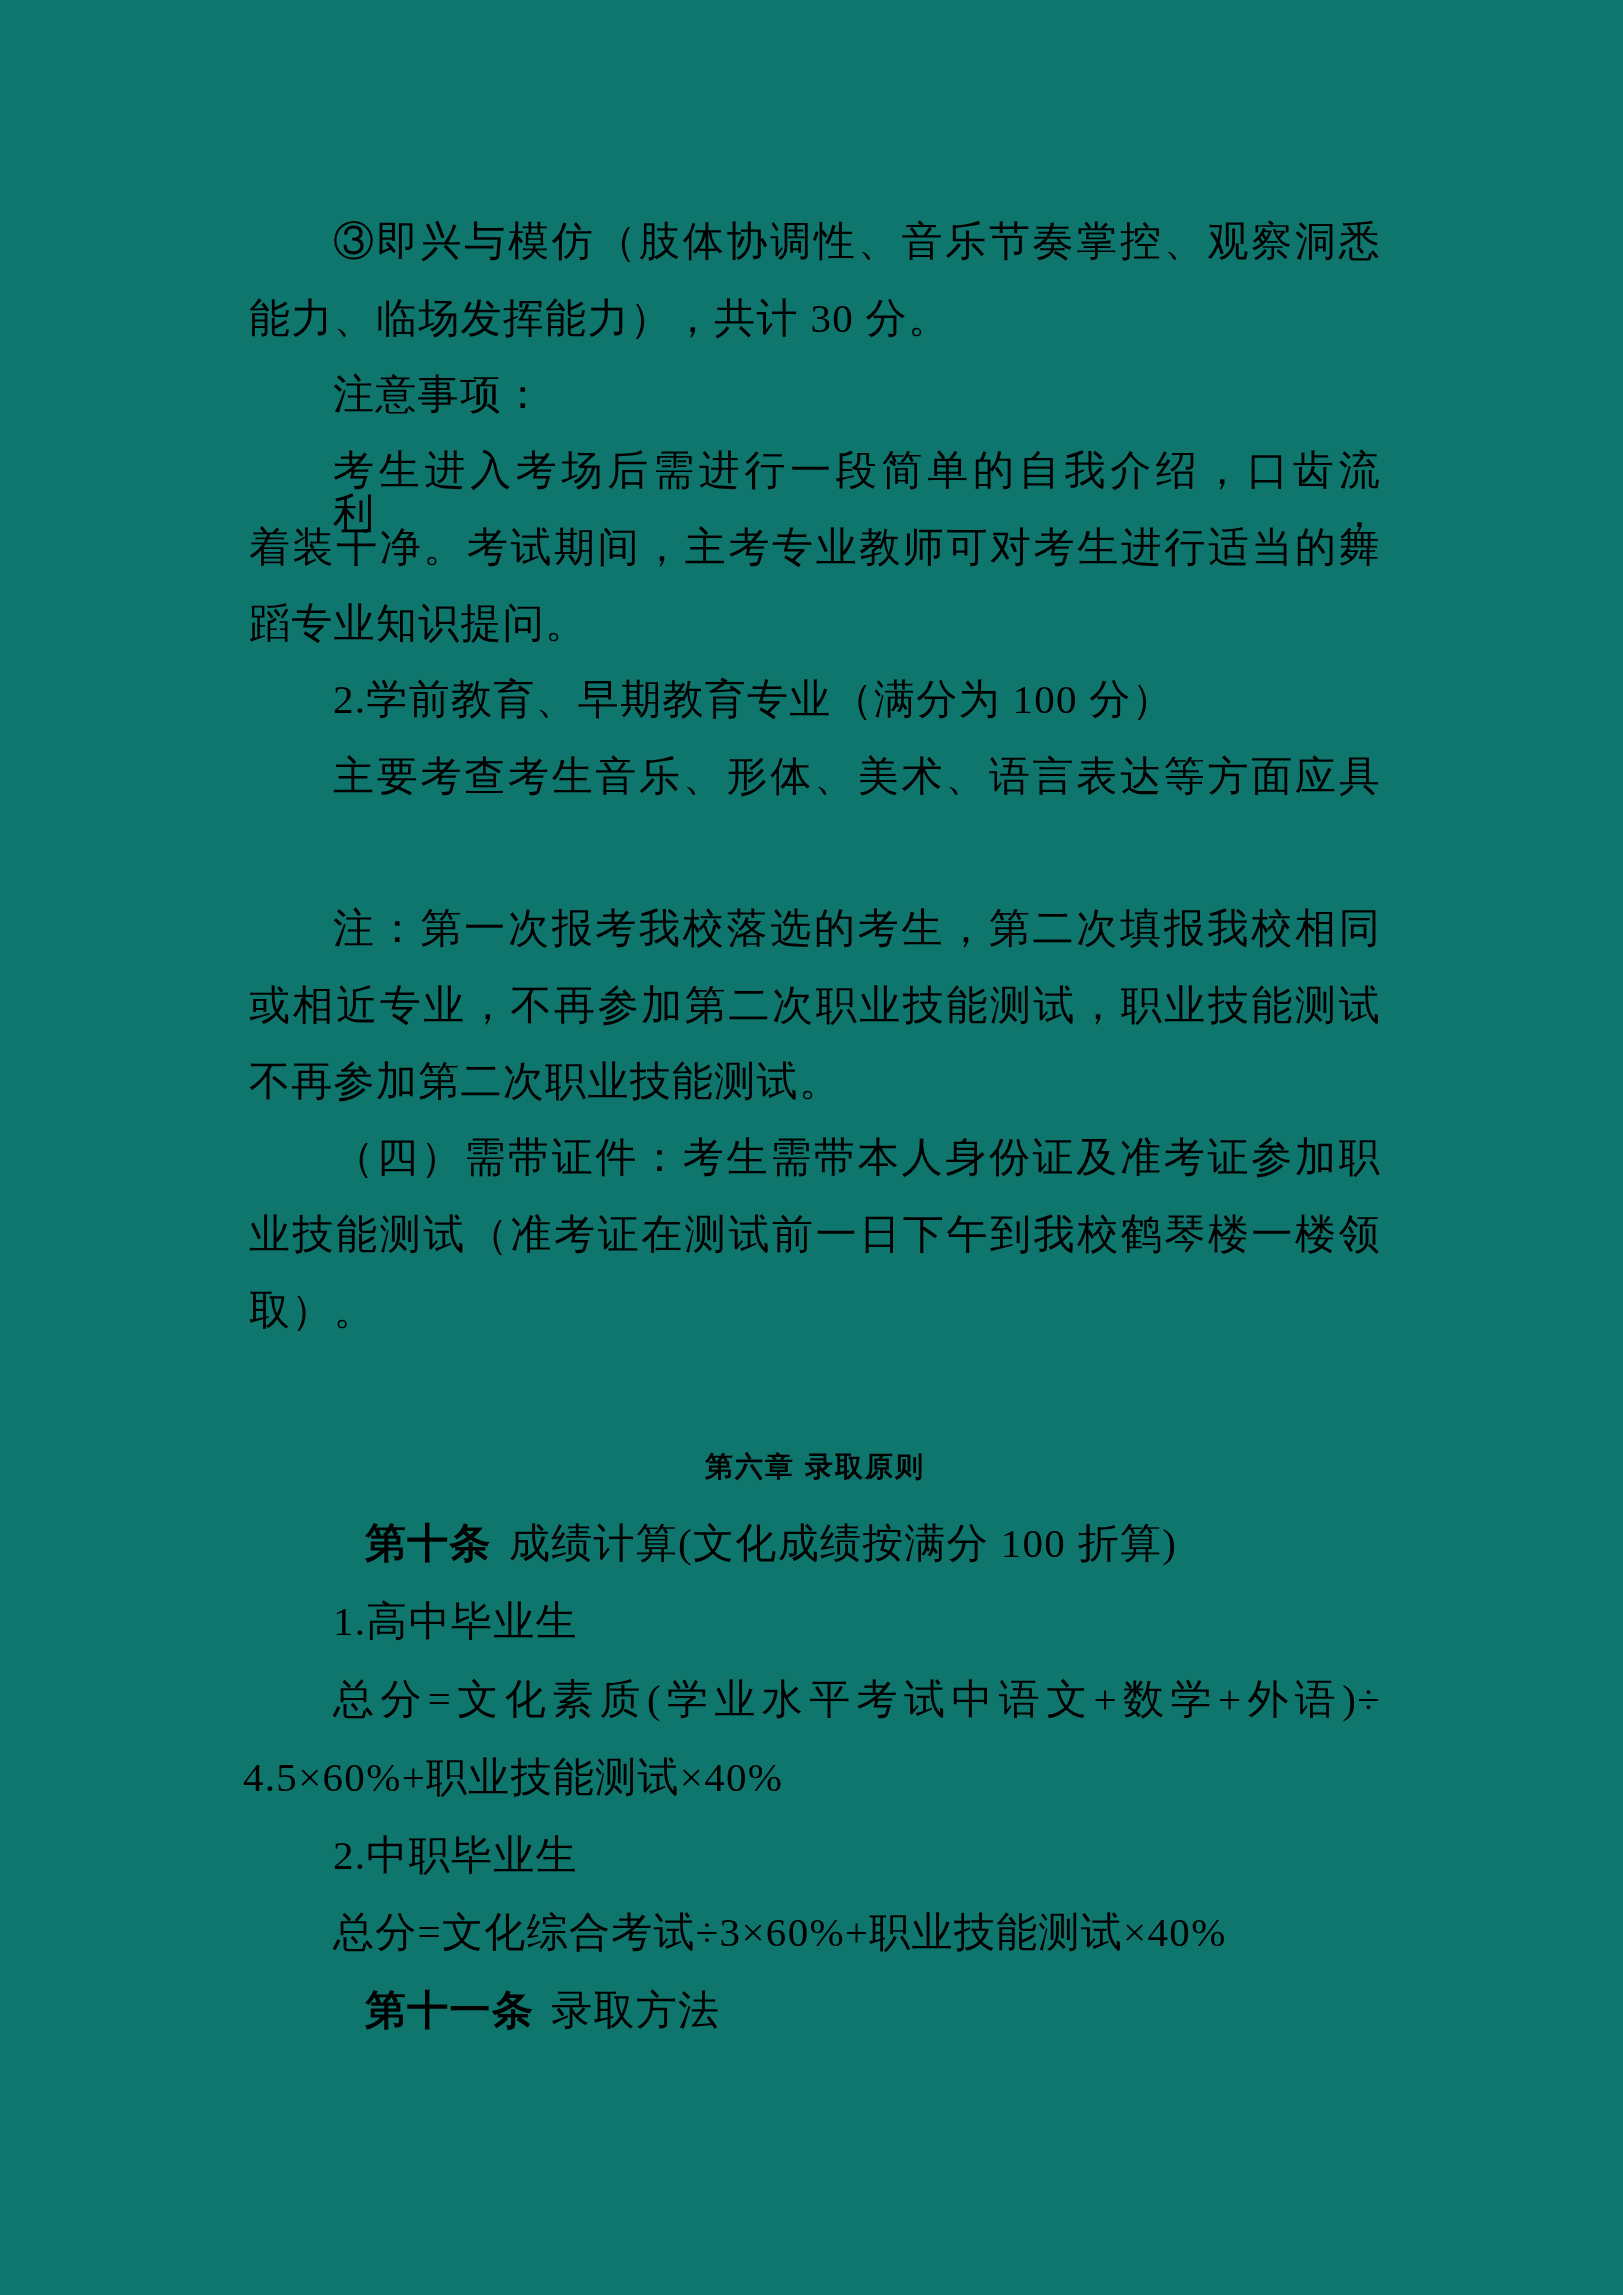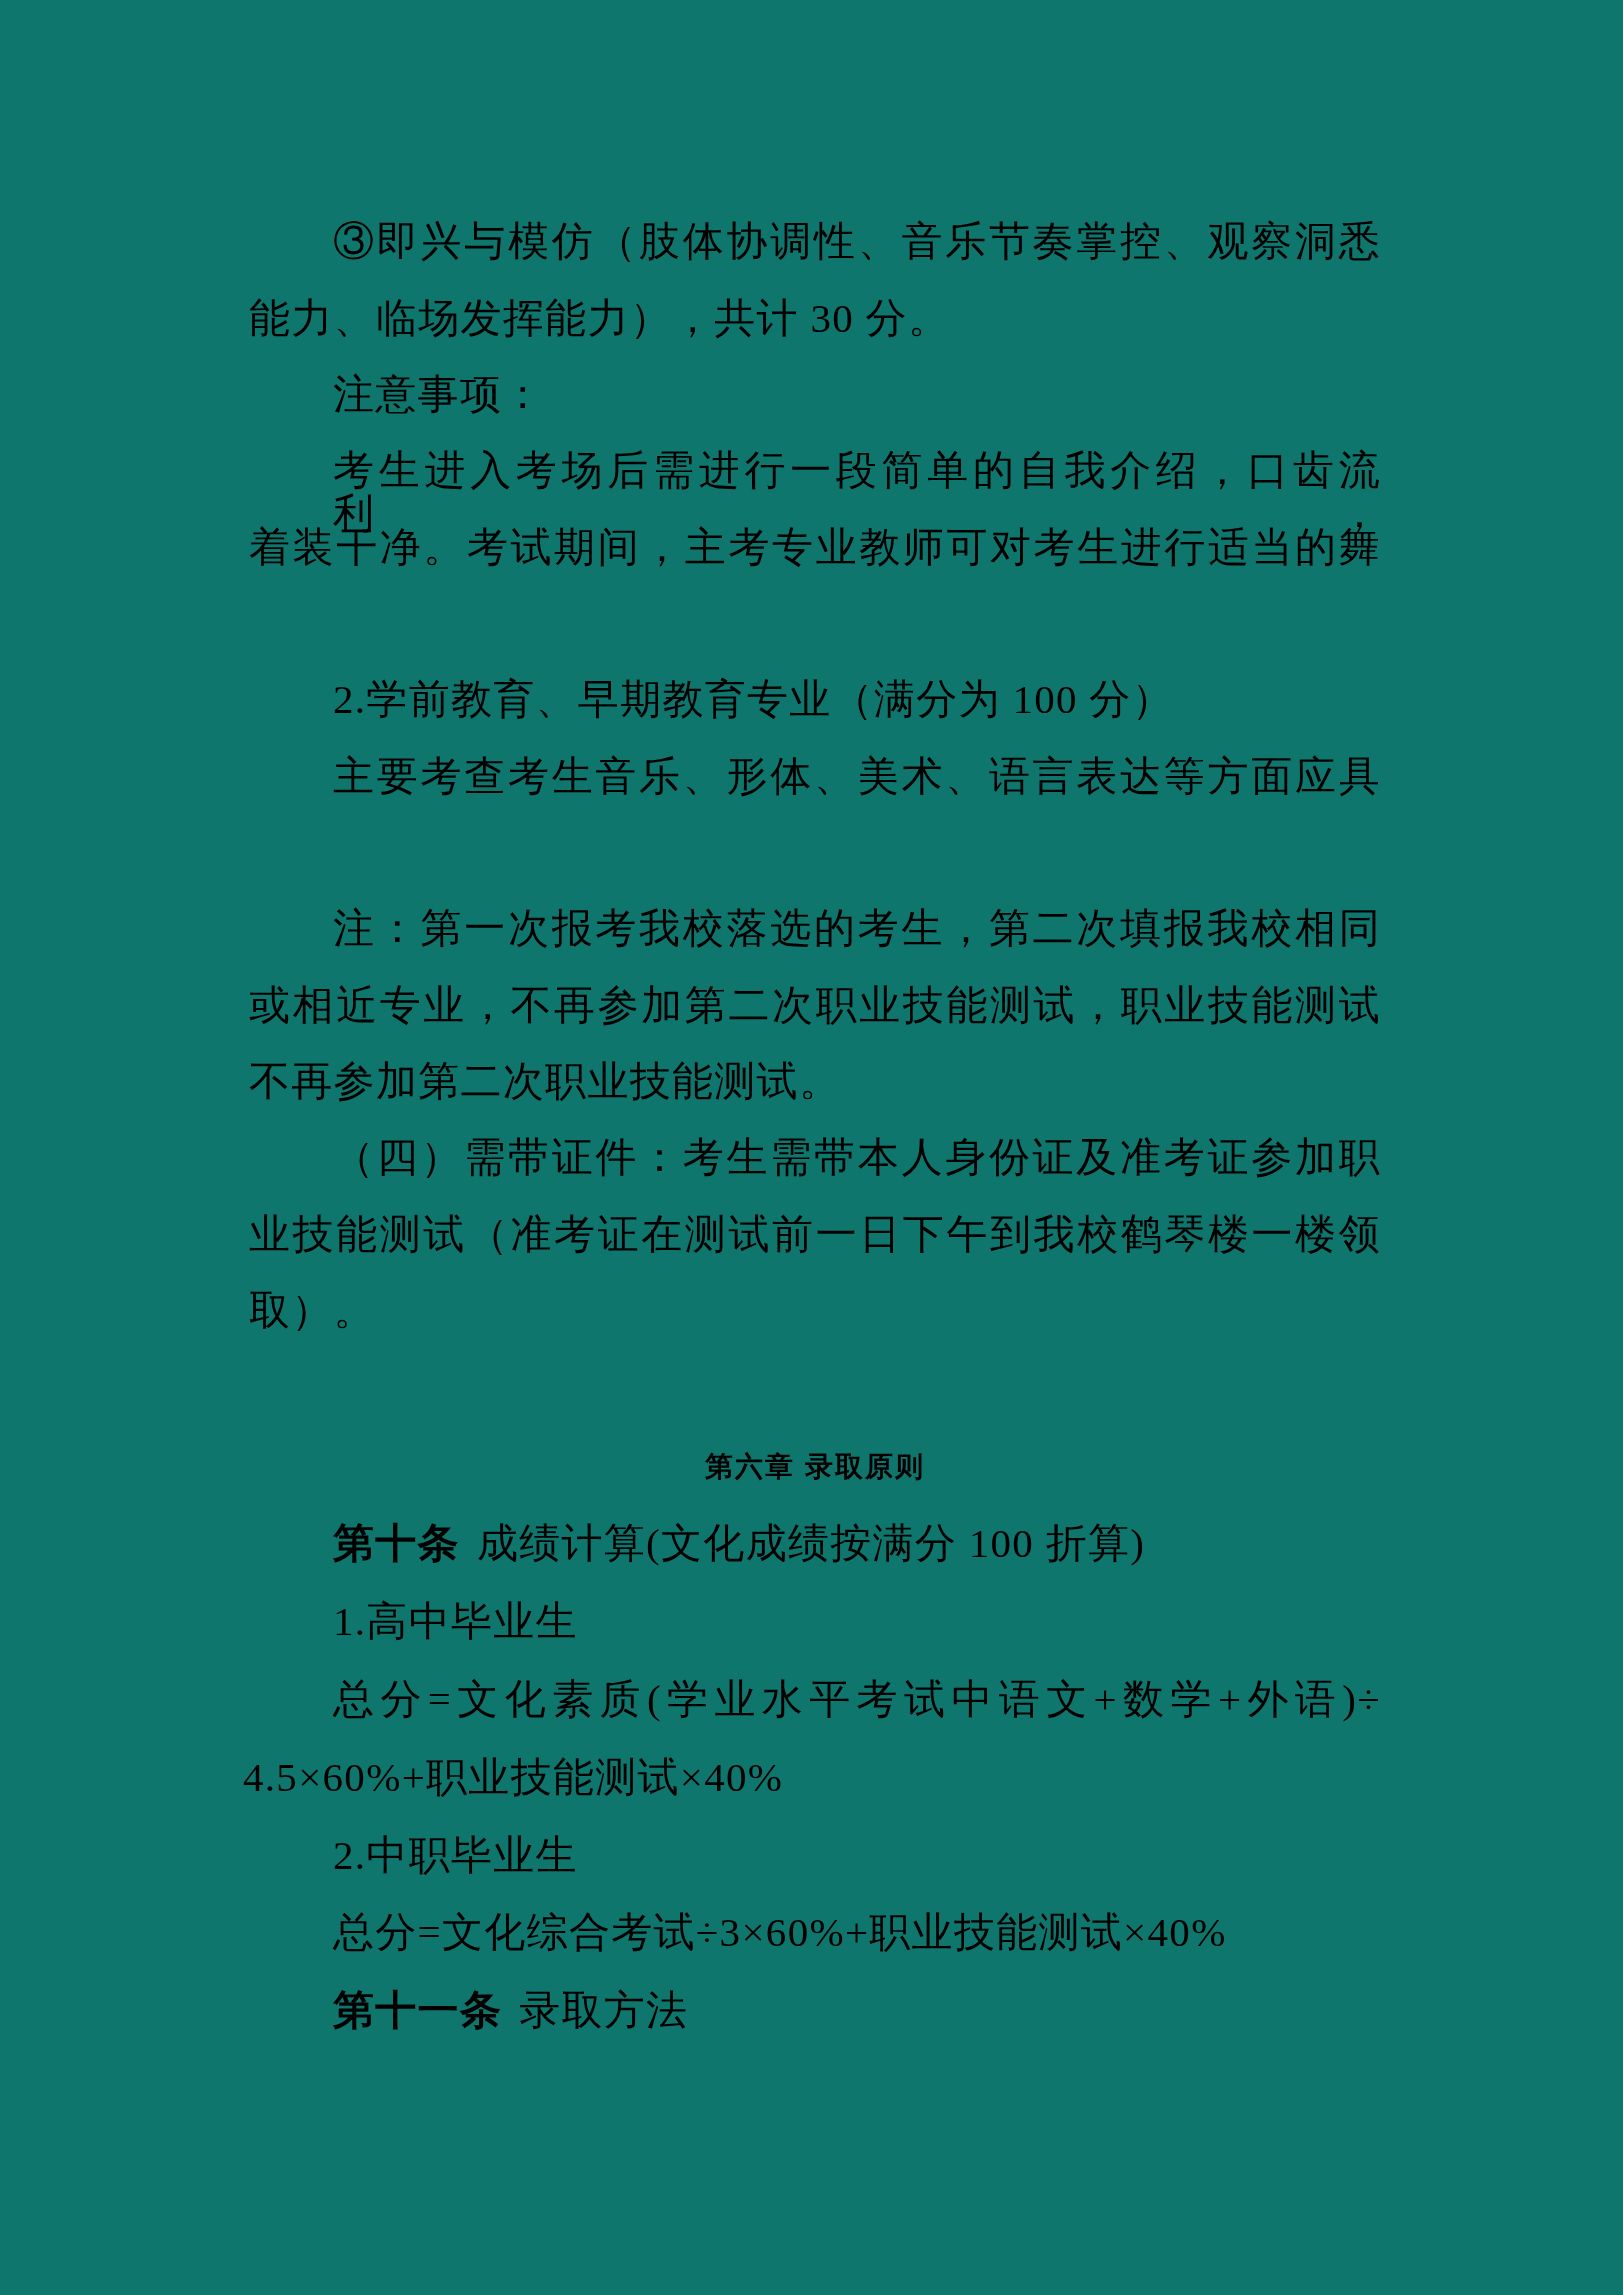--- a/index.html
+++ b/index.html
@@ -45,32 +45,34 @@
     font-weight: 700;
     text-align: center;
     letter-spacing: 2px;
     font-family: "Liberation Sans", "DejaVu Sans", sans-serif;
     color: #000000;
   }
   .bold-prefix {
     font-weight: 700;
     font-family: Liberation Serif, serif;
     margin-right: 17px;
+    margin-left: 32px;
   }
 </style>
 </head>
 <body>
 
 <div class="page">
 
   <div class="line indent full" style="top:220px">③即兴与模仿（肢体协调性、音乐节奏掌控、观察洞悉</div>
   <div class="line" style="top:297px">能力、临场发挥能力），共计 30 分。</div>
   <div class="line indent" style="top:373px">注意事项：</div>
   <div class="line indent full" style="top:449px">考生进入考场后需进行一段简单的自我介绍，口齿流利，</div>
   <div class="line full" style="top:526px">着装干净。考试期间，主考专业教师可对考生进行适当的舞</div>
+  <div class="line" style="top:602px">蹈专业知识提问。</div>
   <div class="line indent" style="top:678px">2.学前教育、早期教育专业（满分为 100 分）</div>
   <div class="line indent full" style="top:755px">主要考查考生音乐、形体、美术、语言表达等方面应具</div>
   <div class="line indent full" style="top:907px">注：第一次报考我校落选的考生，第二次填报我校相同</div>
   <div class="line full" style="top:984px">或相近专业，不再参加第二次职业技能测试，职业技能测试</div>
   <div class="line" style="top:1060px">不再参加第二次职业技能测试。</div>
   <div class="line indent full" style="top:1136px">（四）需带证件：考生需带本人身份证及准考证参加职</div>
   <div class="line full" style="top:1213px">业技能测试（准考证在测试前一日下午到我校鹤琴楼一楼领</div>
   <div class="line" style="top:1289px">取）。</div>
 
   <div class="chapter">第六章 录取原则</div>

